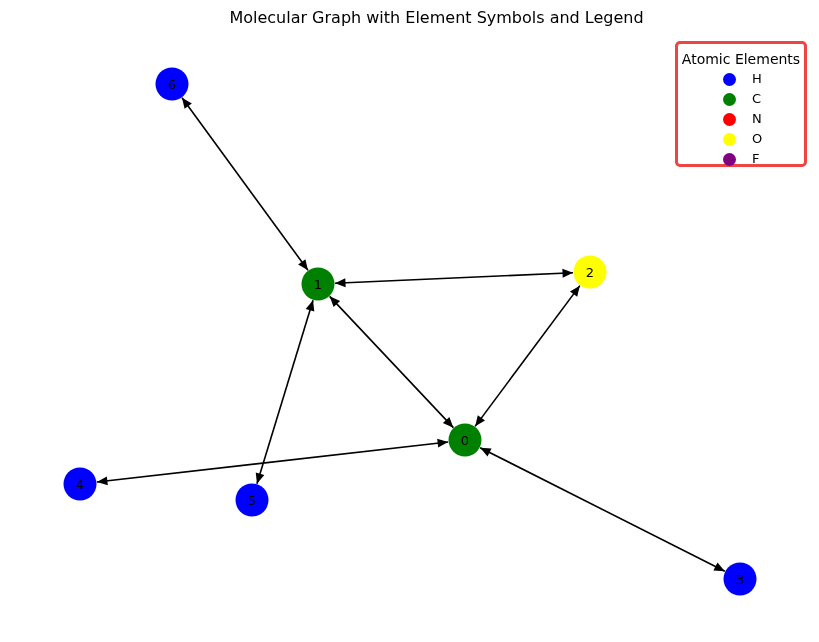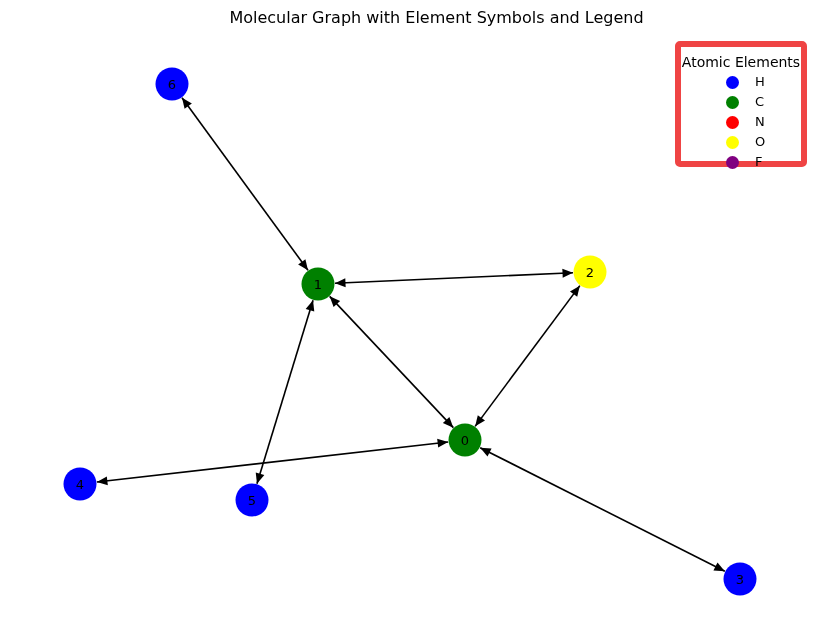--- a/index.html
+++ b/index.html
@@ -37,21 +37,21 @@
     fill: #000000;
   }
   .legend {
     position: absolute;
     left: 675px;
     top: 41px;
     width: 132px;
     height: 126px;
     box-sizing: border-box;
     background: rgba(255,255,255,0.9);
-    border: 6px solid #ef4444;
+    border: 3px solid #ef4444;
     border-radius: 5px;
     padding-top: 5px;
   }
   .legend-title {
     height: 20px;
     line-height: 20px;
     text-align: center;
     font-size: 14px;
     color: #000000;
     white-space: nowrap;

